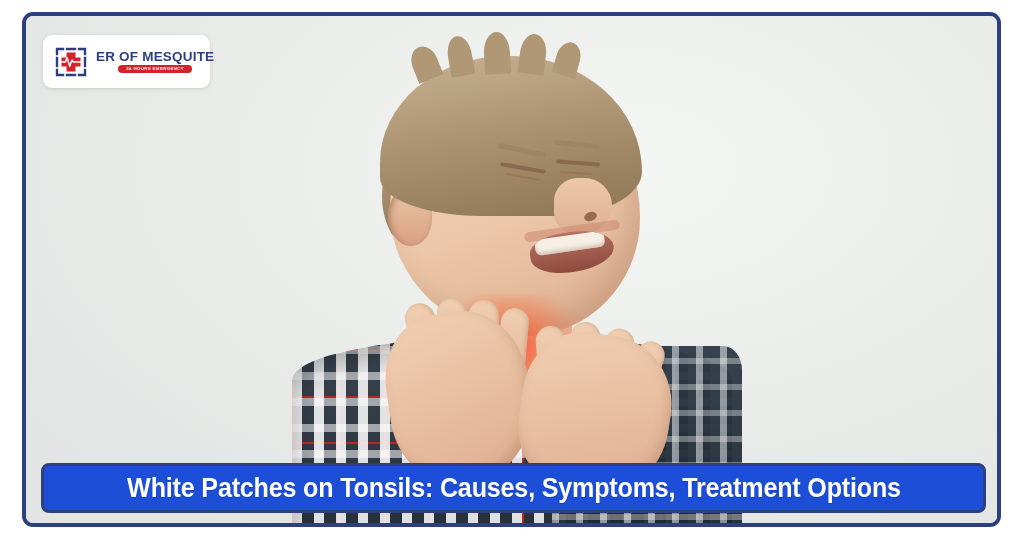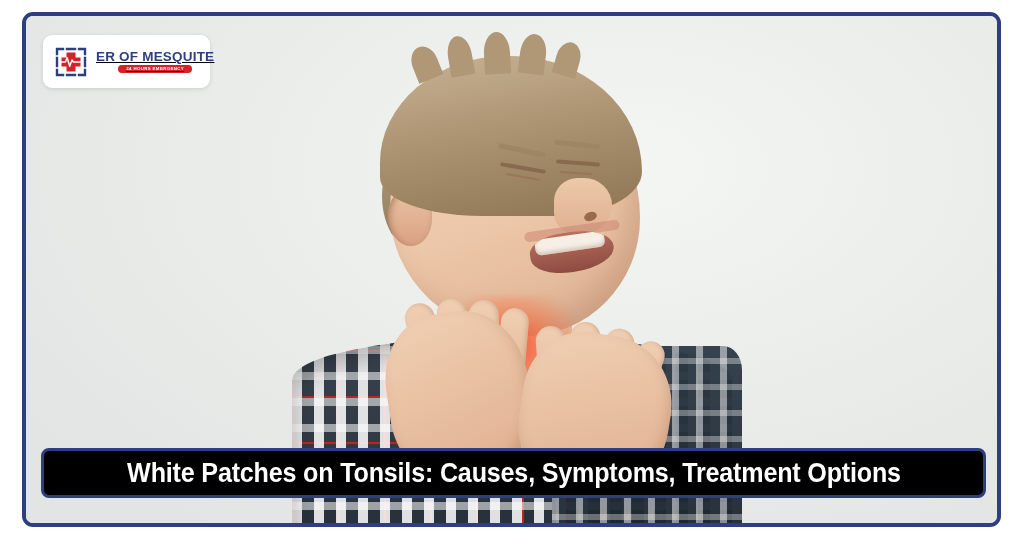--- a/index.html
+++ b/index.html
@@ -148,40 +148,40 @@
   .fr2{left:266px;top:306px;width:30px;height:100px;transform:rotate(4deg);}
   .fr3{left:296px;top:312px;width:30px;height:96px;transform:rotate(11deg);}
   .fr4{left:326px;top:324px;width:28px;height:84px;transform:rotate(18deg);}
 
   
   .logo-plate{
     position:absolute;left:17px;top:19px;
     width:167px;height:53px;
     background:#ffffff;border-radius:9px;
     box-shadow:0 1px 4px rgba(0,0,0,.13);
-    display:flex;align-items:center;gap:5px;padding:0 8px;box-sizing:border-box;text-decoration:underline;
+    display:flex;align-items:center;gap:5px;padding:0 8px;box-sizing:border-box;
   }
   .logo-mark{position:relative;width:40px;height:40px;flex:0 0 40px;}
   .logo-text{display:flex;flex-direction:column;align-items:center;gap:2px;}
   .logo-name{
     color:#2e3f7f;font-weight:bold;font-size:13.5px;letter-spacing:.2px;
     white-space:nowrap;line-height:1;
   }
   .logo-badge{
     background:#d4212a;color:#ffffff;border-radius:8px;
     font-size:4.4px;font-weight:bold;letter-spacing:.35px;
     padding:2px 8px;white-space:nowrap;line-height:1;
   }
 
   
   .title-banner{
     position:absolute;
-    left:15px;bottom:25px;
+    left:15px;bottom:10px;
     width:945px;height:50px;
-    background:#000000;
+    background:#1d4ed8;
     border:3px solid #2e3f7f;
     border-radius:8px;
     box-sizing:border-box;
     display:flex;align-items:center;justify-content:center;
   }
   .title-text{
     color:#ffffff;
     font-weight:bold;
     font-size:27px;
     letter-spacing:-.2px;

